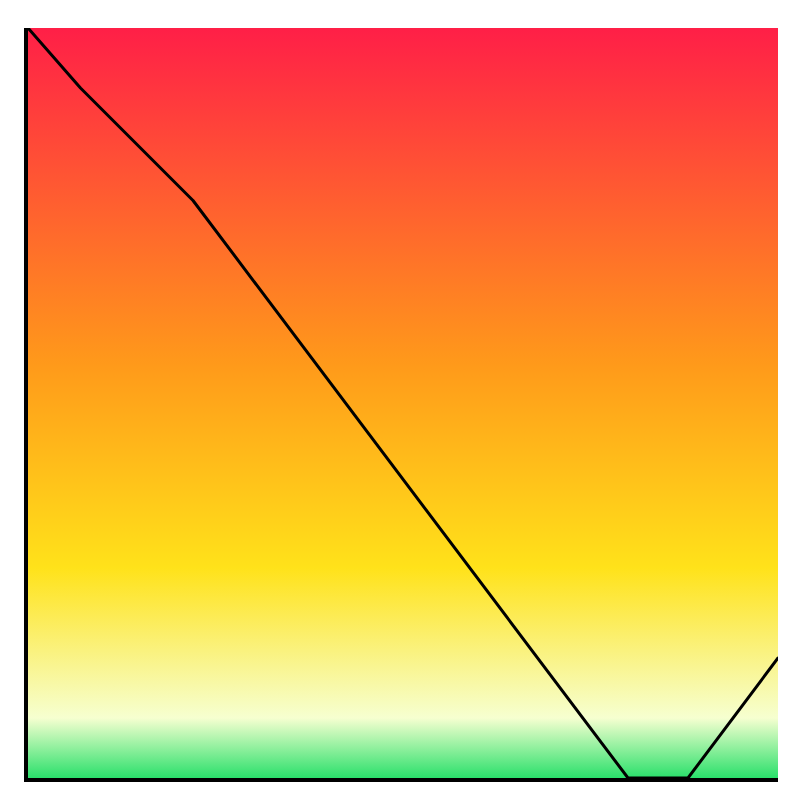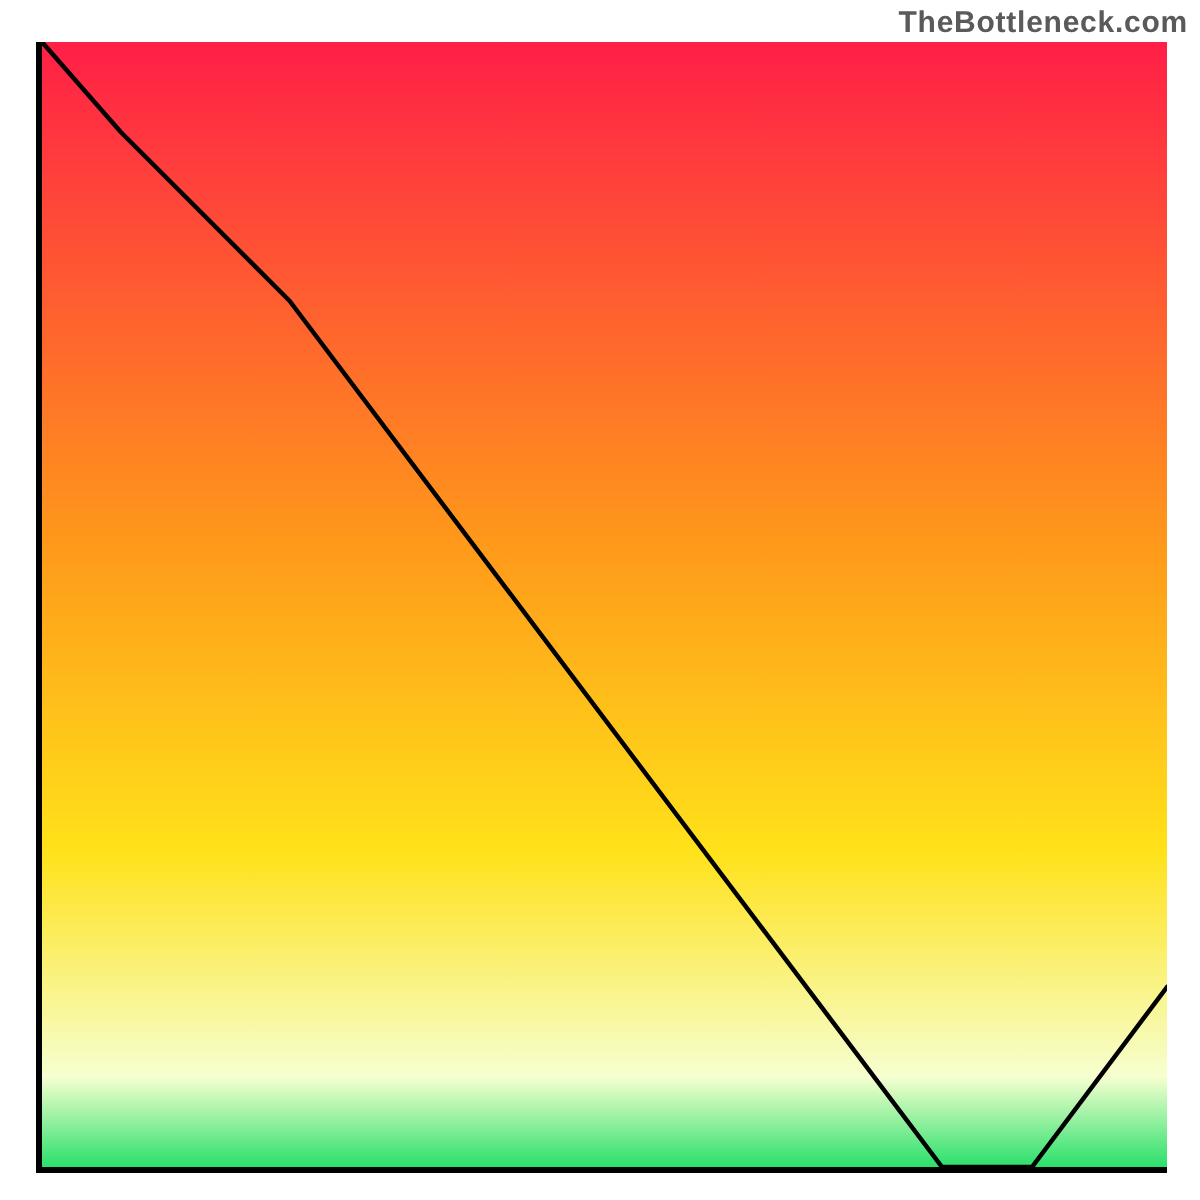--- a/index.html
+++ b/index.html
@@ -55,21 +55,20 @@
     color: #ff4a4a;
     letter-spacing: 1px;
     white-space: nowrap;
   }
 </style>
 </head>
 <body>
 
 <div class="frame">
 
-  <div class="branding">TheBottleneck.com</div>
 
   <div class="axes"></div>
 
   <div class="plot-area">
     <svg viewBox="0 0 750 750" preserveAspectRatio="none">
       <defs>
         <linearGradient id="bg" x1="0" y1="0" x2="0" y2="1">
           <stop id="g0" offset="0%" stop-color="#ff1f47"></stop>
           <stop id="g1" offset="45%" stop-color="#ff9a1a"></stop>
           <stop id="g2" offset="72%" stop-color="#ffe21a"></stop>

